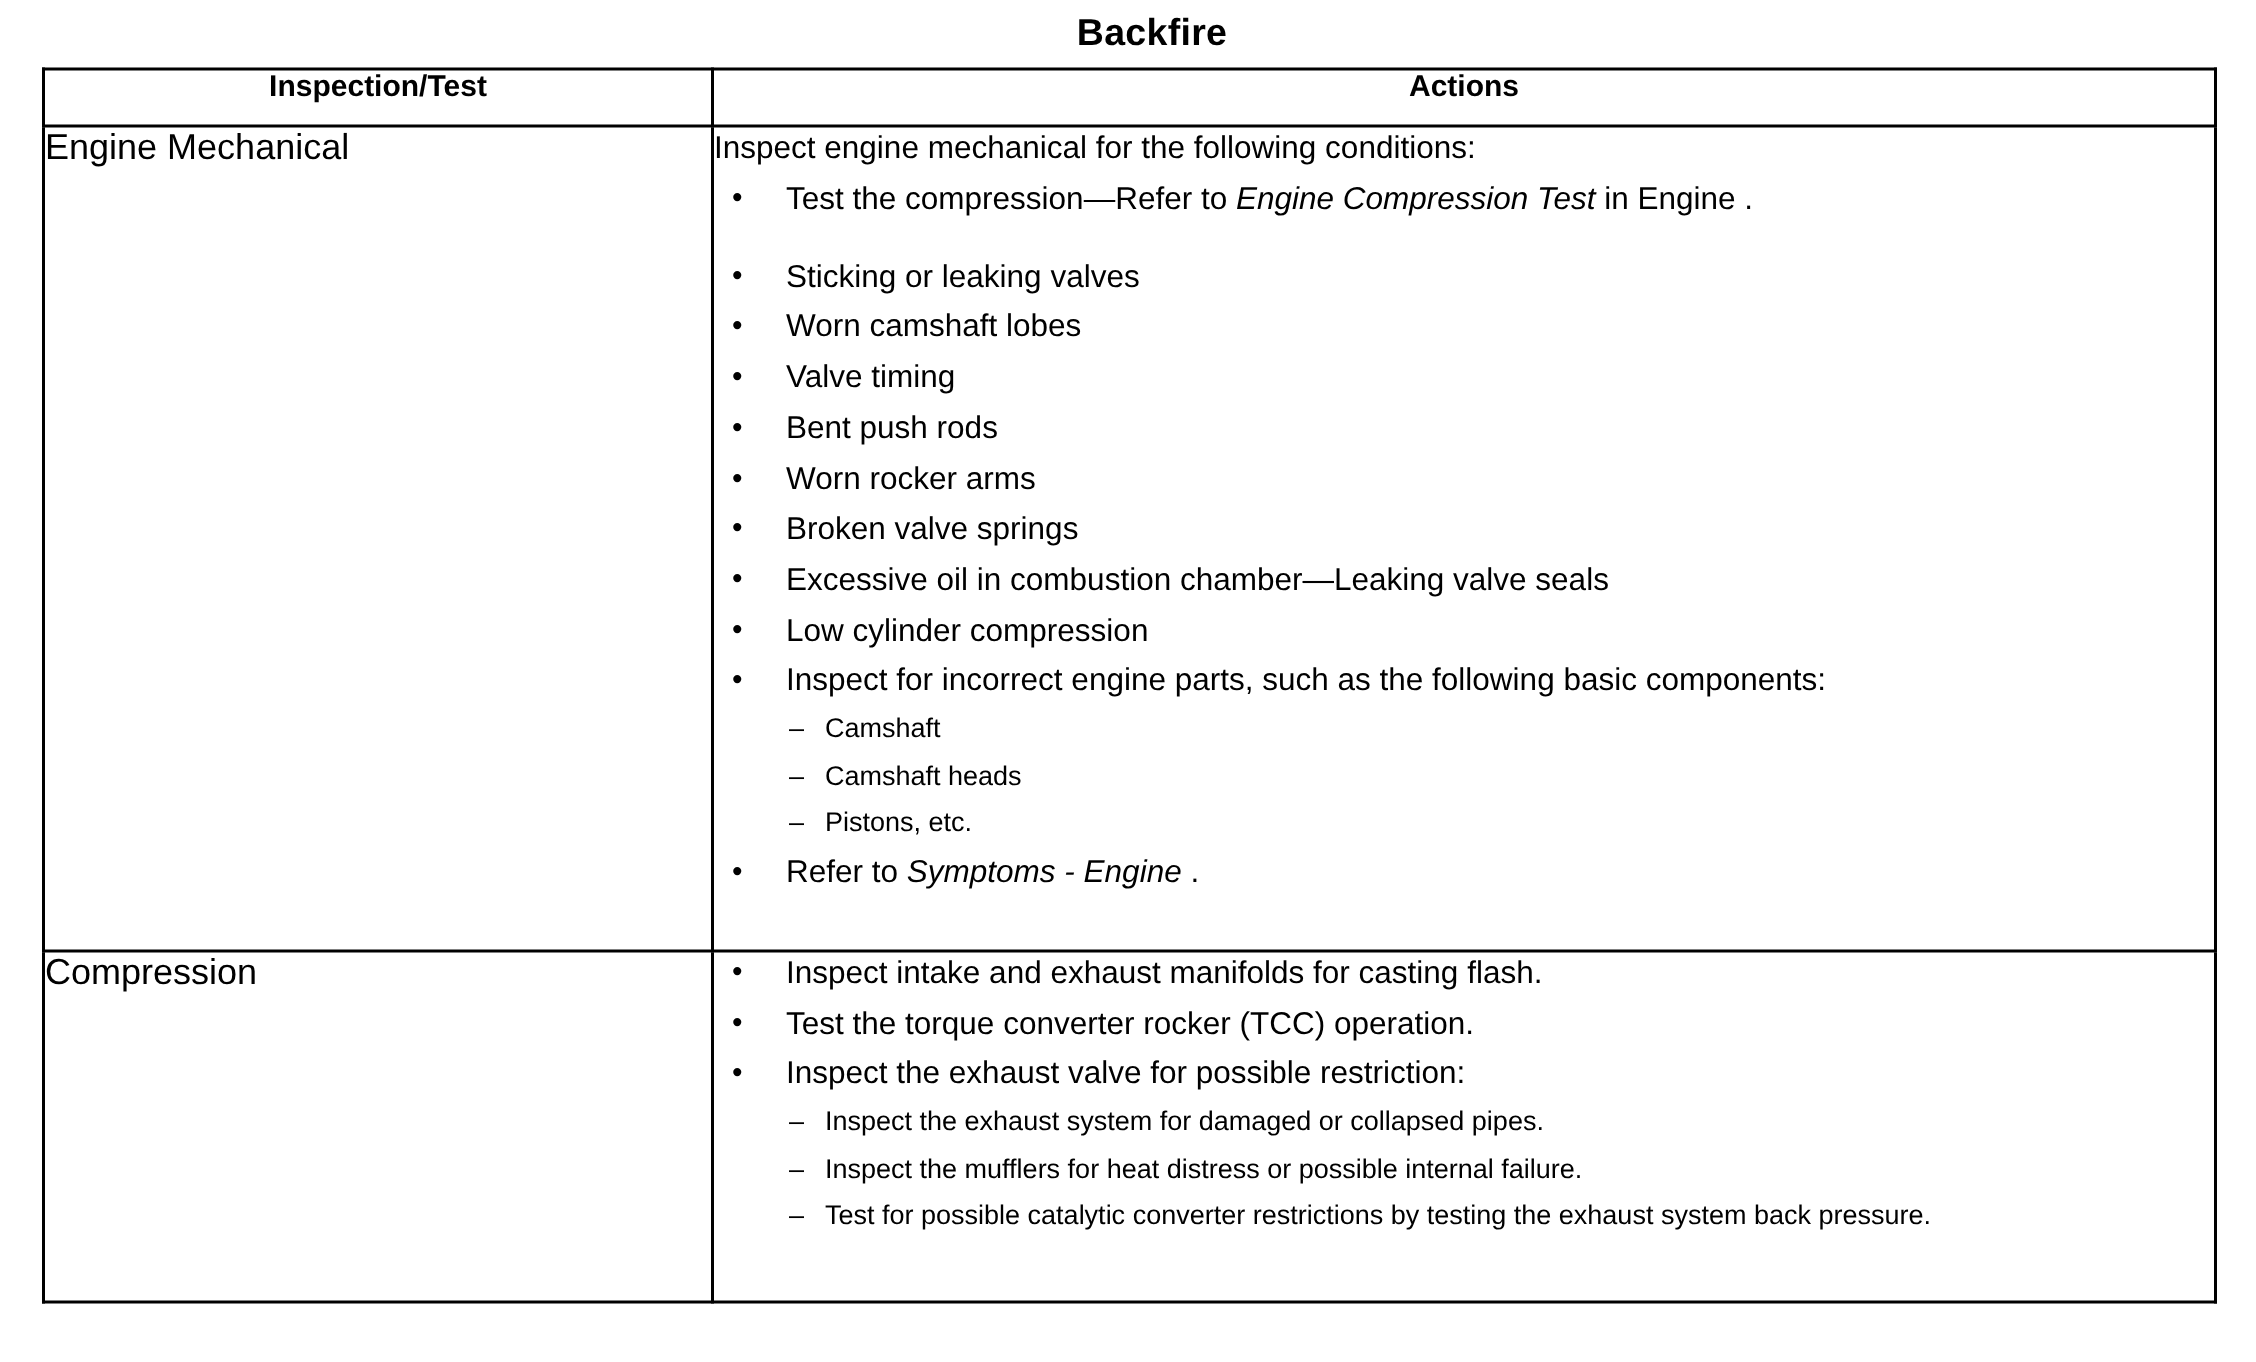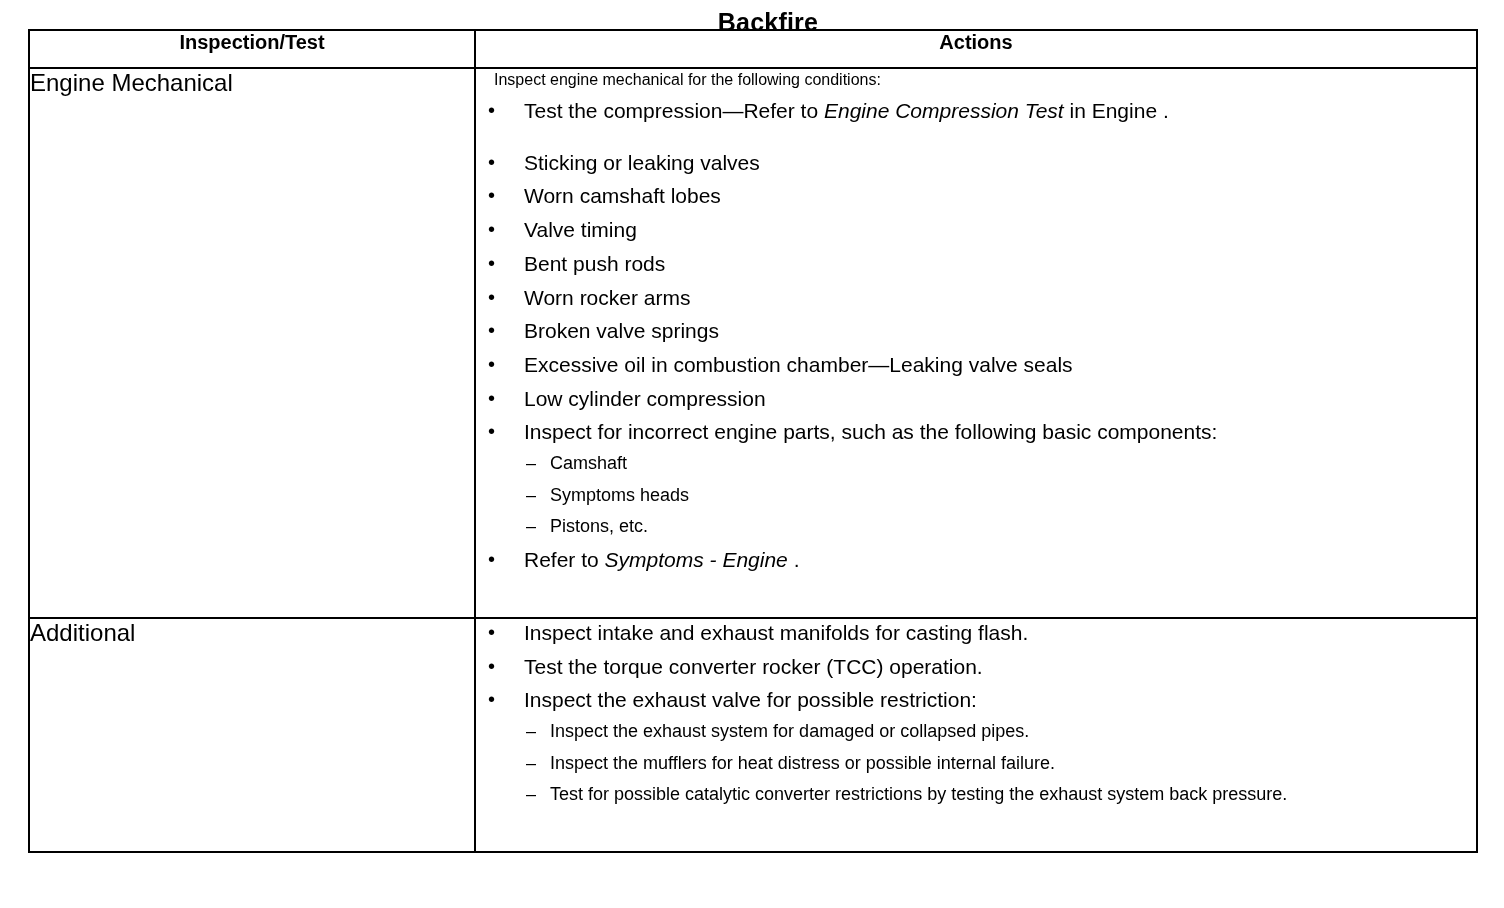--- a/index.html
+++ b/index.html
@@ -28,21 +28,21 @@
     top: 8px;
     width: 1504px;
     text-align: center;
     font-size: 25px;
     font-weight: bold;
     letter-spacing: 0.2px;
   }
   table.main {
     position: absolute;
     left: 28px;
-    top: 29px;
+    top: 45px;
     width: 1448px;
     border-collapse: collapse;
     table-layout: fixed;
   }
   table.main td, table.main th {
     border: 2px solid #000000;
     vertical-align: top;
     padding: 0;
   }
   th.col-head {
@@ -54,22 +54,22 @@
   }
   td.left-cell {
     width: 446px;
     font-size: 24px;
     padding: 10px 0 0 12px;
   }
   td.right-cell {
     padding: 8px 10px 10px 10px;
   }
   .intro {
-    font-size: 16px;
-    margin: 2px 0 8px 18px;
+    font-size: 21px;
+    margin: 2px 0 8px 0;
   }
   ul.bullets {
     list-style: none;
     margin: 0;
     padding: 0;
   }
   ul.bullets > li {
     position: relative;
     font-size: 21px;
     padding-left: 48px;
@@ -149,32 +149,32 @@
             <li>Valve timing</li>
             <li>Bent push rods</li>
             <li>Worn rocker arms</li>
             <li>Broken valve springs</li>
             <li>Excessive oil in combustion chamber—Leaking valve seals</li>
             <li>Low cylinder compression</li>
             <li>
               <span>Inspect for incorrect engine parts, such as the following basic components:</span>
               <ul class="dashes">
                 <li>Camshaft</li>
-                <li>Symptoms heads</li>
+                <li>Camshaft heads</li>
                 <li>Pistons, etc.</li>
               </ul>
             </li>
             <li><span>Refer to </span><span class="nowrap-ital">Symptoms - Engine</span><span> .</span></li>
           </ul>
 
         </td>
       </tr>
 
       <tr class="row-add">
-        <td class="left-cell">Additional</td>
+        <td class="left-cell">Compression</td>
         <td class="right-cell">
 
           <ul class="bullets">
             <li>Inspect intake and exhaust manifolds for casting flash.</li>
             <li>Test the torque converter rocker (TCC) operation.</li>
             <li>
               <span>Inspect the exhaust valve for possible restriction:</span>
               <ul class="dashes">
                 <li>Inspect the exhaust system for damaged or collapsed pipes.</li>
                 <li>Inspect the mufflers for heat distress or possible internal failure.</li>

